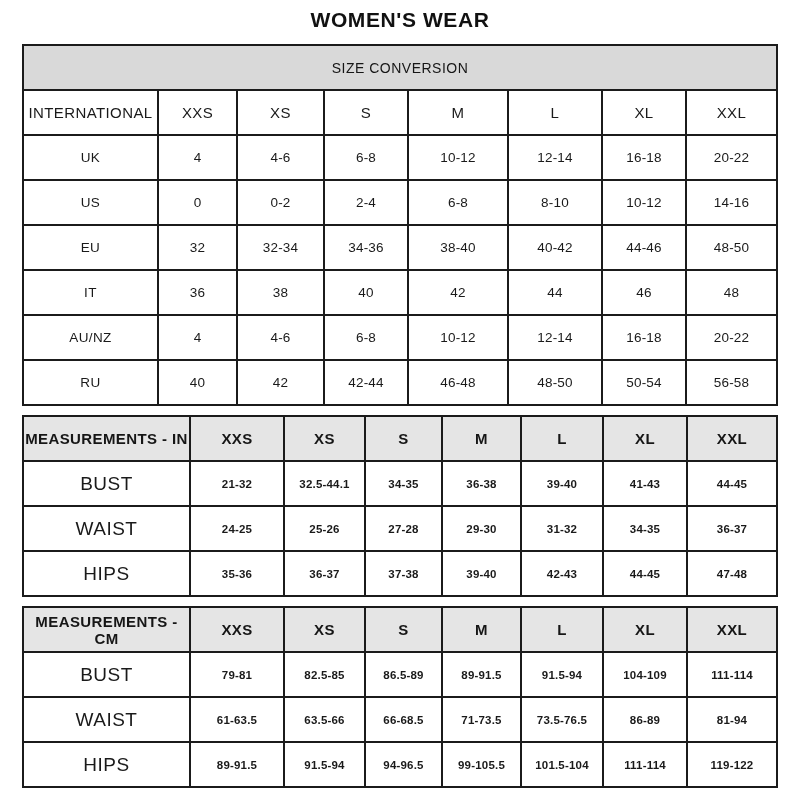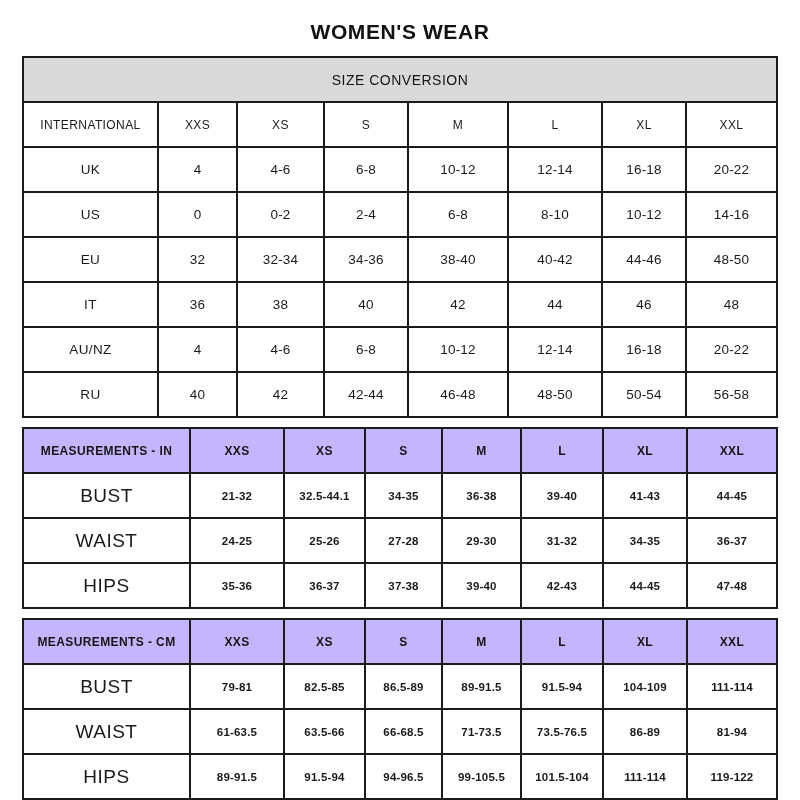--- a/index.html
+++ b/index.html
@@ -5,21 +5,21 @@
   html, body {
     margin: 0;
     padding: 0;
     background: #ffffff;
     width: 800px;
     height: 800px;
     font-family: "Liberation Sans", sans-serif;
     color: #1a1a1a;
     -webkit-font-smoothing: antialiased;
   }
-  .page { width: 800px; height: 800px; box-sizing: border-box; padding-top: 20px; overflow: hidden; }
+  .page { width: 800px; height: 800px; box-sizing: border-box; padding-top: 8px; overflow: hidden; }
   h1.title {
     margin: 0 0 12px 0;
     text-align: center;
     font-size: 21px;
     font-weight: 700;
     letter-spacing: 0.6px;
     color: #111111;
   }
   table.tbl {
     border-collapse: collapse;
@@ -38,23 +38,23 @@
   }
   
   tr.banner-row td {
     background: #d9d9d9;
     font-weight: 400;
     font-size: 14px;
     letter-spacing: 0.5px;
     color: #161616;
   }
   
-  tr.head th { font-size: 12px; letter-spacing: 0.4px; background: #ffffff; }
+  tr.head th { font-size: 15px; letter-spacing: 0.4px; background: #ffffff; }
   table.gray-head tr.head th {
-    background: #c4b5fd;
+    background: #e5e5e5;
     font-weight: 700;
     color: #161616;
   }
   
   td.row-label { font-size: 13.5px; letter-spacing: 0.4px; border-radius: 8px; }
   table.gray-head td.row-label { font-size: 19px; letter-spacing: 0.5px; margin-top: 27px; }
   
   td.val { font-size: 13.5px; letter-spacing: 0.2px; }
   table.gray-head td.val { font-size: 11.5px; letter-spacing: 0.2px; font-weight: bold; }
 </style>

